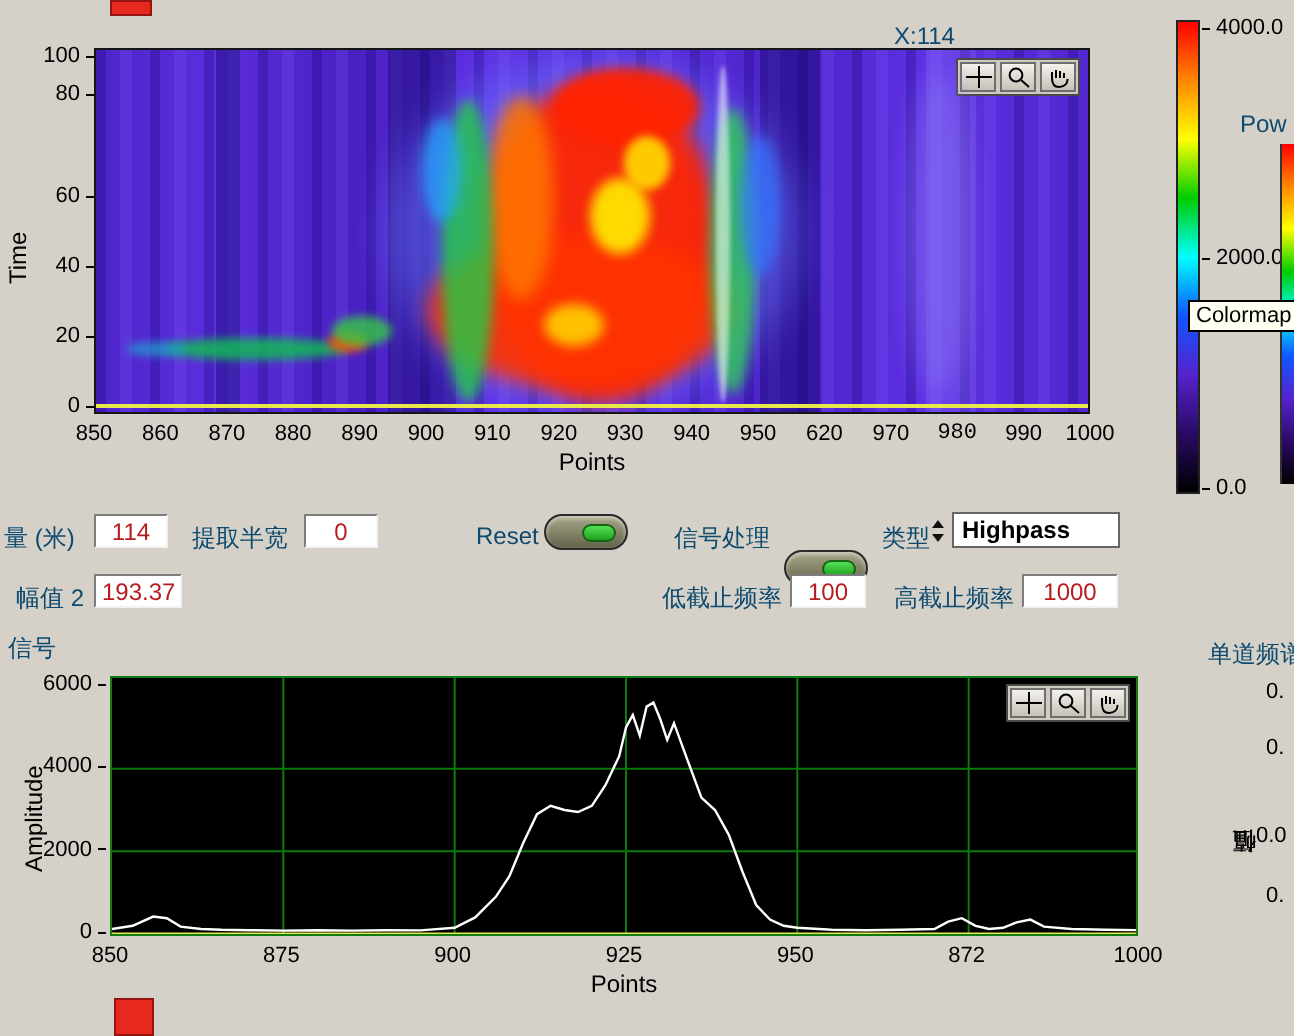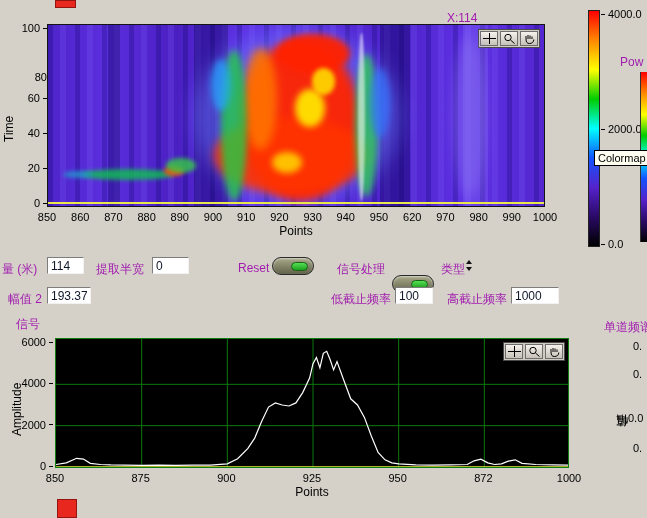--- a/index.html
+++ b/index.html
@@ -1,27 +1,27 @@
 <!DOCTYPE html>
 <html><head>
 <meta charset="utf-8">
 <style>
   * { margin:0; padding:0; box-sizing:border-box; }
   body { font-family:"Liberation Sans", sans-serif; background:#888; }
   #root { position:relative; width:647px; height:518px; background:#d5d1c9; overflow:hidden;
           font-family:"Liberation Sans", sans-serif; }
   .abs { position:absolute; }
-  .lbl { font-size:12px; color:#a21caf; white-space:nowrap; }
+  .lbl { font-size:12px; color:#0c4a6e; white-space:nowrap; }
   .tick { font-size:11px; color:#000; white-space:nowrap; }
   .xtick { position:absolute; top:1px; transform:translateX(-50%); }
   .ytickrow { position:absolute; right:0; display:flex; align-items:center; gap:3px; height:14px; }
   .tdash { display:inline-block; width:4px; height:1px; background:#000; }
   .vlabel { writing-mode:vertical-rl; transform:rotate(180deg); font-size:12px; color:#000; }
   .numbox { background:#fff; border:1px solid #7d7d7d; border-bottom-color:#f2f2f2; border-right-color:#f2f2f2;
-            font-size:12px; font-family:inherit; padding:0 3px; height:17px; color:#0f172a; }
+            font-size:12px; font-family:inherit; padding:0 3px; height:17px; color:#b91c1c;text-align:center; }
   .plot-spectro { border:1px solid #151515; overflow:hidden;
     background:
       repeating-linear-gradient(90deg, rgba(18,4,110,.28) 0 5px, rgba(0,0,0,0) 5px 12px, rgba(130,100,255,.20) 12px 18px, rgba(0,0,0,0) 18px 27px),
       linear-gradient(90deg,#4e24ca,#5c2ede 12%,#4a1fc2 26%,#5e31e4 40%,#5a2cdc 55%,#4c22c8 70%,#5e31e4 84%,#5326d0); }
   .blob { position:absolute; border-radius:50%; }
   .dark-band { position:absolute; top:0; bottom:0; background:rgba(8,0,90,.38); }
   .light-band { position:absolute; top:0; bottom:0; background:rgba(150,130,255,.22); }
   .palette { display:flex; gap:2px; background:#cfcbc3; border:1px solid #4a4a4a; padding:1px; }
   .palbtn { width:18px; height:15px; display:flex; align-items:center; justify-content:center;
             background:linear-gradient(#f4f2ec,#c6c2b8); border:1px solid #6e6e6e; padding:0; cursor:pointer; }
@@ -47,21 +47,21 @@
 
   <div class="abs redblock" style="left:55px;top:0;width:21px;height:8px"></div>
 
   <div class="abs vlabel" style="left:2px;top:82px;height:60px">Time</div>
 
   <div class="abs" style="left:14px;top:24px;width:33px;height:183px">
       <span class="ytickrow" style="top: -3px;">
         <span class="tick">100</span>
         <i class="tdash"></i>
       </span>
-      <span class="ytickrow" style="top: 47px; flex-direction: column;">
+      <span class="ytickrow" style="top: 16px;">
         <span class="tick">80</span>
         <i class="tdash"></i>
       </span>
       <span class="ytickrow" style="top: 67px;">
         <span class="tick">60</span>
         <i class="tdash"></i>
       </span>
       <span class="ytickrow" style="top: 102px;">
         <span class="tick">40</span>
         <i class="tdash"></i>
@@ -129,21 +129,21 @@
       <span class="tick xtick" style="left: 99.6px;">880</span>
       <span class="tick xtick" style="left: 132.8px;">890</span>
       <span class="tick xtick" style="left: 166px;">900</span>
       <span class="tick xtick" style="left: 199.2px;">910</span>
       <span class="tick xtick" style="left: 232.4px;">920</span>
       <span class="tick xtick" style="left: 265.6px;">930</span>
       <span class="tick xtick" style="left: 298.8px;">940</span>
       <span class="tick xtick" style="left: 332px;">950</span>
       <span class="tick xtick" style="left: 365.2px;">620</span>
       <span class="tick xtick" style="left: 398.4px;">970</span>
-      <span class="tick xtick" style="left: 431.6px;">980</span>
+      <span class="tick xtick" style="left: 431.6px; font-family: Liberation Mono, monospace;">980</span>
       <span class="tick xtick" style="left: 464.8px;">990</span>
       <span class="tick xtick" style="left: 498px;">1000</span>
     </div>
   <div class="abs tick" style="left:47px;top:224px;width:498px;text-align:center;font-size:12px">Points</div>
 
   <div class="abs colorbar" style="left: 588px; top: 10px; width: 12px; height: 237px; background: linear-gradient(rgb(255, 0, 0), rgb(255, 136, 0), rgb(255, 255, 0), rgb(0, 204, 0), rgb(0, 255, 255), rgb(17, 85, 255), rgb(85, 34, 204), rgb(42, 10, 102), rgb(0, 0, 0));"></div>
   <div class="abs ytickrow" style="left:601px;top:7px;right:auto">
     <i class="tdash"></i>
     <span class="tick">4000.0</span>
   </div>
@@ -171,29 +171,30 @@
   </div>
   <div class="abs lbl" style="left:337px;top:261px">信号处理</div>
   <div class="abs toggle" style="left:392px;top:257px">
     <div class="knob"></div>
   </div>
   <div class="abs lbl" style="left:441px;top:261px">类型</div>
   <div class="abs spinner" style="left:466px;top:258px">
     <span class="up"></span>
     <span class="dn"></span>
   </div>
+  <div class="abs dropdown" style="left:476px;top:256px;width:84px">Highpass</div>
 
   <div class="abs lbl" style="left:8px;top:291px">幅值 2</div>
   <input class="abs numbox" style="left: 47px; top: 287px; width: 44px;" value="193.378">
   <div class="abs lbl" style="left:331px;top:291px">低截止频率</div>
   <input class="abs numbox" style="left: 395px; top: 287px; width: 38px;" value="100">
   <div class="abs lbl" style="left:447px;top:291px">高截止频率</div>
   <input class="abs numbox" style="left: 511px; top: 287px; width: 48px;" value="1000">
 
-  <div class="abs lbl" style="left:16px;top:316px">信号</div>
+  <div class="abs lbl" style="left:4px;top:316px">信号</div>
 
   <div class="abs vlabel" style="left:10px;top:372px;height:64px">Amplitude</div>
   <div class="abs" style="left:24px;top:338px;width:29px;height:130px">
       <span class="ytickrow" style="top: -3px;">
         <span class="tick">6000</span>
         <i class="tdash"></i>
       </span>
       <span class="ytickrow" style="top: 38.3333px;">
         <span class="tick">4000</span>
         <i class="tdash"></i>

